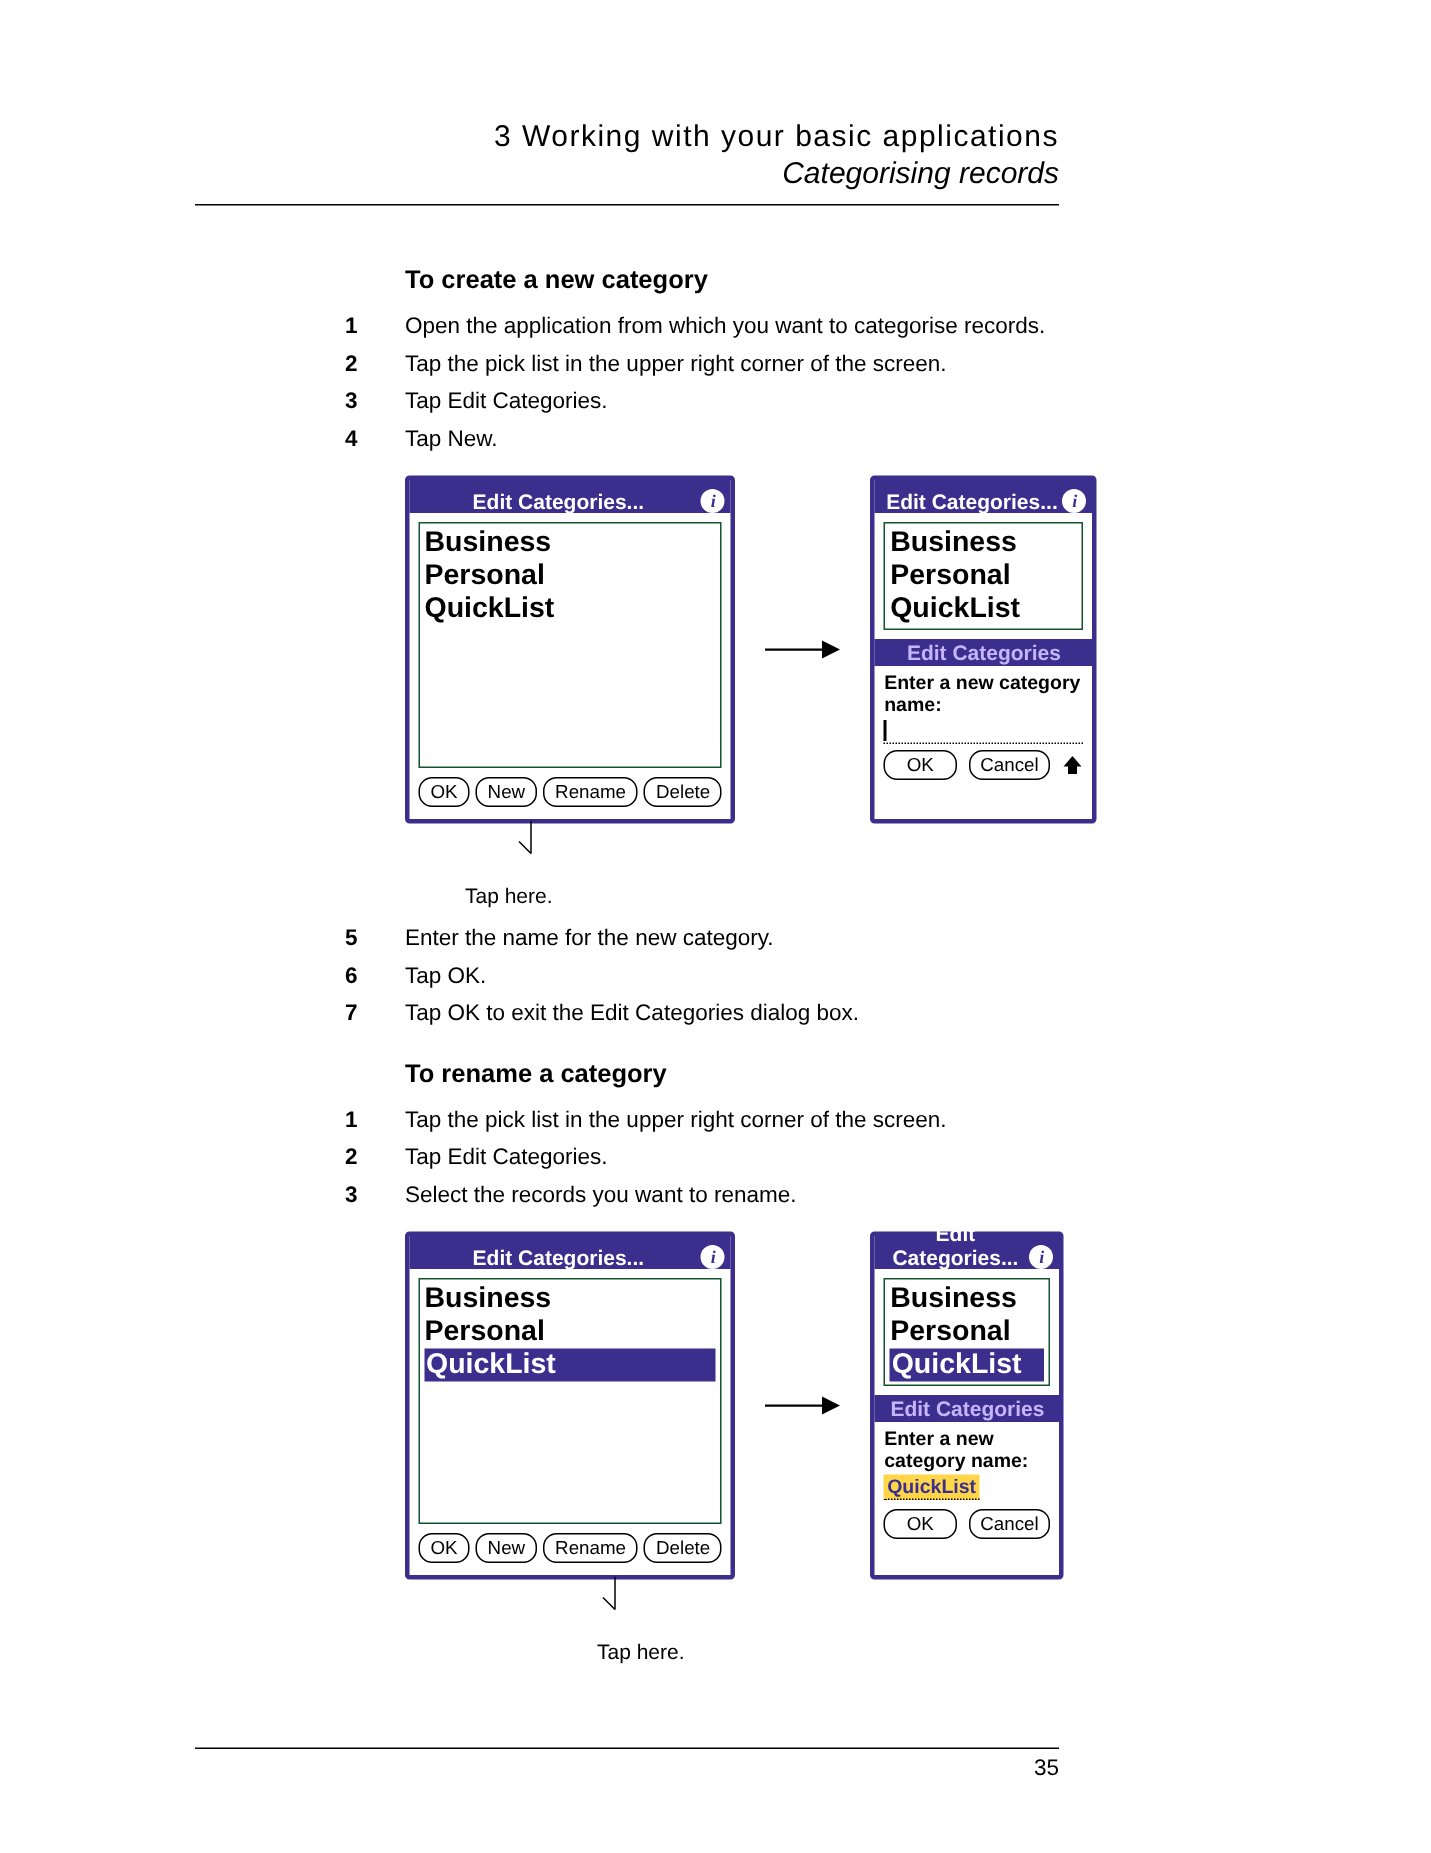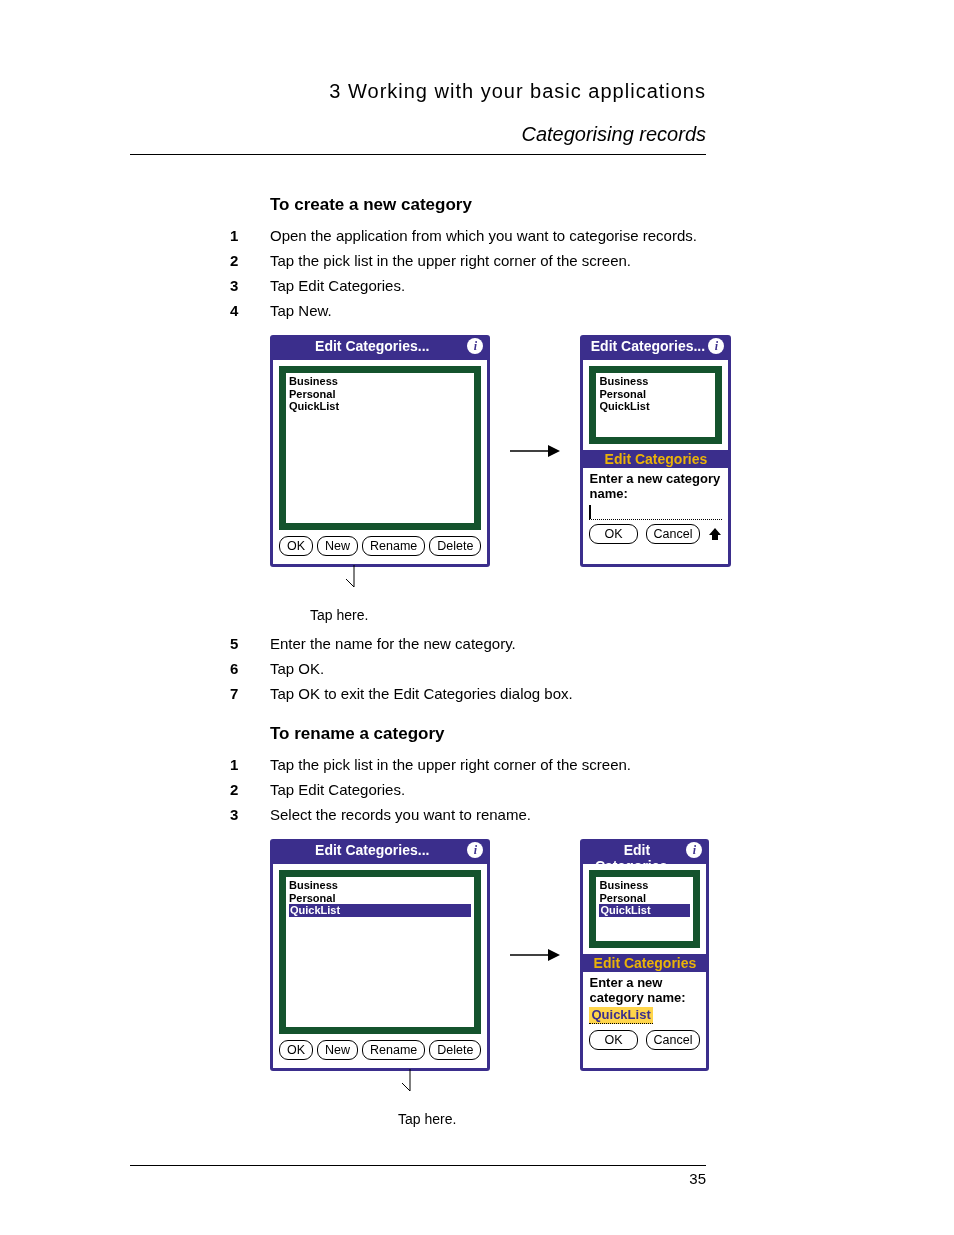--- a/index.html
+++ b/index.html
@@ -1,39 +1,39 @@
 <!DOCTYPE html>
 <html><head>
 <meta charset="utf-8">
 <style>
   html,body{margin:0;padding:0;background:#fff;font-family:"Segoe UI",Arial,sans-serif;color:#000;}
   .page{width:784px;height:1235px;position:relative;box-sizing:border-box;padding:80px 78px 60px 130px;}
   .runhead{text-align:right;font-family:"Segoe UI","Myriad Pro",Arial,sans-serif;}
   .runhead .chap{font-size:20px;letter-spacing:1px;color:#000;}
-  .runhead .sec{font-size:20px;font-style:italic;color:#000;margin-top:20px;}
+  .runhead .sec{font-size:20px;font-style:italic;color:#000;margin-top:2px;}
   .hr-top{border:none;border-top:1px solid #000;margin:8px 0 40px 0;}
   .content{margin-left:140px;}
   h3.sub{font-size:17px;font-weight:600;margin:20px 0 10px 0;color:#000;font-family:"Segoe UI",Arial,sans-serif;}
   ol.steps{list-style:none;margin:0;padding:0;}
   ol.steps>li{display:flex;font-size:15px;line-height:1.4;margin:4px 0;}
   ol.steps>li>.n{width:40px;flex:0 0 40px;margin-left:-40px;text-align:left;font-weight:600;}
   .fig-row{display:flex;align-items:center;justify-content:flex-start;gap:20px;margin:14px 0 4px 0;}
   .arrow-between{flex:0 0 auto;}
   .arrow-between svg{display:block;}
   .caption{font-size:14px;text-align:left;margin:6px 0 10px 40px;}
   .palm{border:3px solid #3b2e8c;border-radius:3px;background:#fff;width:224px;box-sizing:border-box;display:flex;flex-direction:column;font-family:Tahoma,Arial,sans-serif;}
-  .titlebar{display:flex;align-items:flex-start;background:#3b2e8c;color:#fff;height:22px;padding:0 4px;font-weight:700;font-size:14px;}
+  .titlebar{display:flex;align-items:flex-end;background:#3b2e8c;color:#fff;height:22px;padding:0 4px;font-weight:700;font-size:14px;}
   .titlebar .ttl{flex:1;text-align:center;}
   .titlebar .info{width:16px;height:16px;border-radius:50%;background:#fff;color:#3b2e8c;font-weight:900;font-family:Georgia,serif;display:flex;align-items:center;justify-content:center;font-size:12px;font-style:italic;}
-  .listbox{border:7px solid #14532d;margin:6px;flex:1;min-height:120px;padding:2px 3px;font-size:11px;line-height:1.15;font-weight:700;font-family:Tahoma,Arial,sans-serif;}
+  .listbox{border:1px solid #14532d;margin:6px;flex:1;min-height:120px;padding:2px 3px;font-size:19px;line-height:1.15;font-weight:700;font-family:Tahoma,Arial,sans-serif;}
   .listbox .it{white-space:nowrap;}
   .listbox .sel{background:#3b2e8c;color:#fff;padding:0 1px;}
   .btnrow{display:flex;gap:4px;padding:0 6px 8px 6px;}
   .pbtn{border:1.5px solid #000;border-radius:9px;padding:0 7px;height:18px;font-size:12.5px;font-family:Tahoma,Arial,sans-serif;display:flex;align-items:center;background:#fff;}
-  .subdlg-title{background:#3b2e8c;color:#eab308;text-align:center;font-weight:700;font-size:14px;padding:1px 0;}
+  .subdlg-title{background:#3b2e8c;color:#c4b5fd;text-align:center;font-weight:700;font-size:14px;padding:1px 0;}
   .subdlg{padding:3px 6px 4px 6px;}
   .subdlg .lbl{font-weight:700;font-size:13px;}
   .subdlg .inp{border-bottom:1.5px dotted #000;height:16px;margin:2px 0 4px 0;font-size:13px;font-weight:700;}
   .subdlg .inp.hl{background:#ffd54a;color:#3b2e8c;display:inline-block;padding:0 2px;border-bottom:1.5px dotted #000;}
   .subdlg .cursor{display:inline-block;width:1.5px;height:14px;background:#000;vertical-align:middle;}
   .subdlg-row{display:flex;gap:8px;align-items:center;margin-top:2px;}
   .shift{width:14px;height:14px;margin-left:auto;}
   .pointer-down{position:relative;height:30px;}
   .pointer-down svg{position:absolute;}
   .footer{position:absolute;left:130px;right:78px;bottom:48px;}

